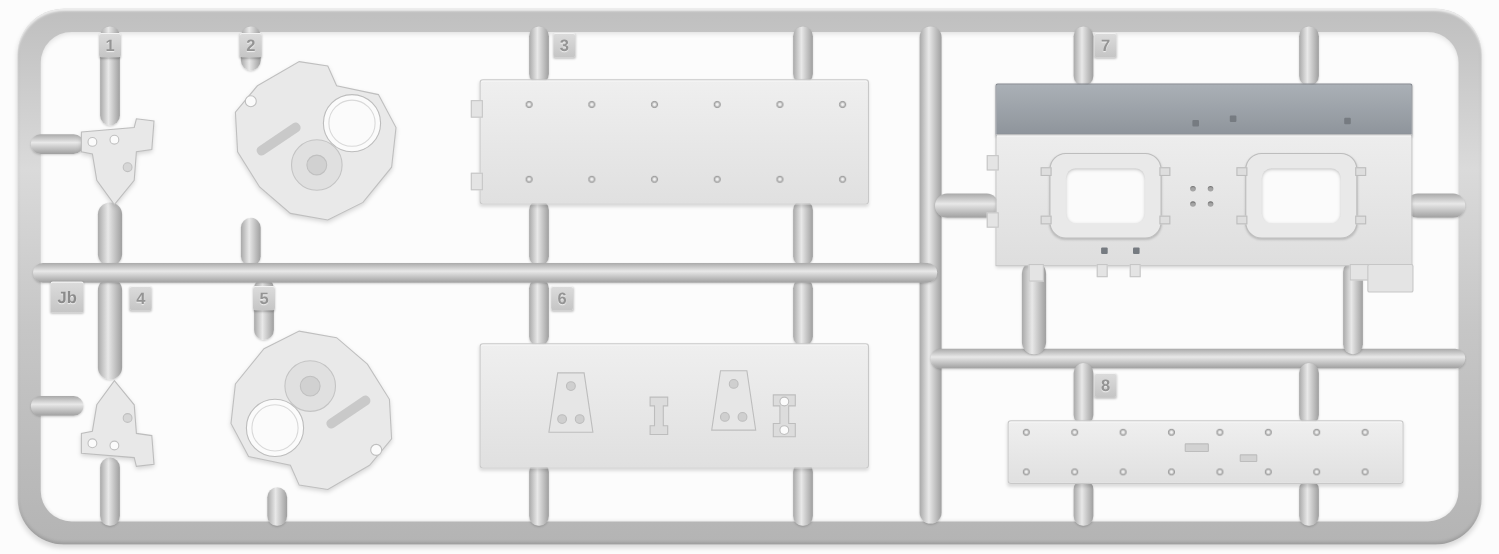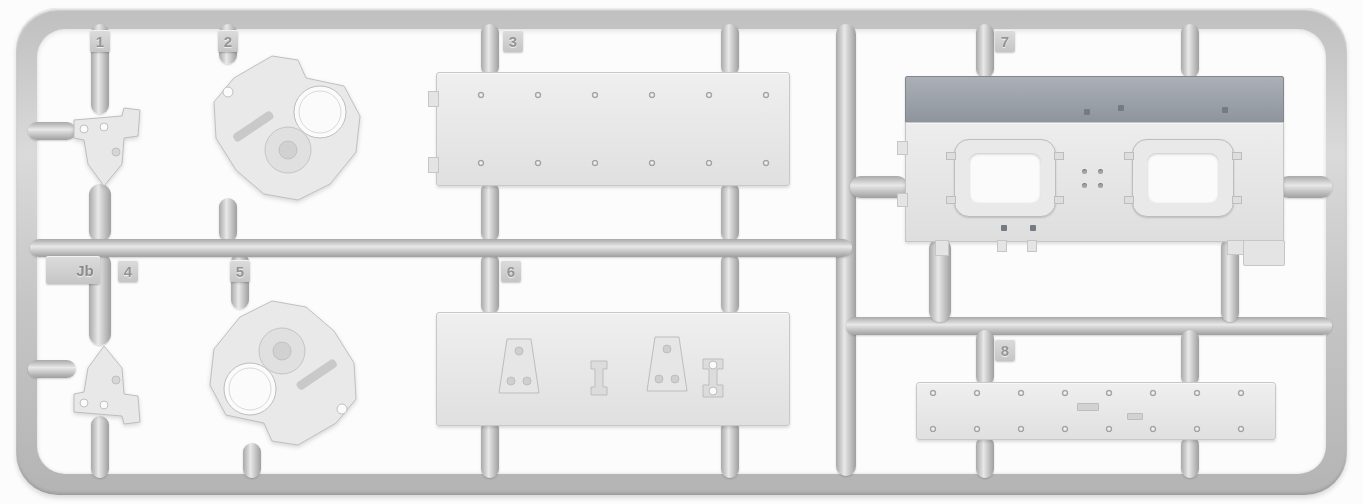--- a/index.html
+++ b/index.html
@@ -213,15 +213,15 @@
 
   <div class="tab" style="left:90px;top:30px;">1</div>
   <div class="tab" style="left:218px;top:30px;">2</div>
   <div class="tab" style="left:503px;top:30px;">3</div>
   <div class="tab" style="left:995px;top:30px;">7</div>
   <div class="tab" style="left:118px;top:260px;">4</div>
   <div class="tab" style="left:230px;top:260px;">5</div>
   <div class="tab" style="left:501px;top:260px;">6</div>
   <div class="tab" style="left:995px;top:339px;">8</div>
 
-  <div class="tab tab-id" style="left:46px;top:256px;padding-left:24px;">Jb</div>
+  <div class="tab tab-id" style="left:46px;top:256px;">Jb</div>
 
 </div>
 
 </body></html>

